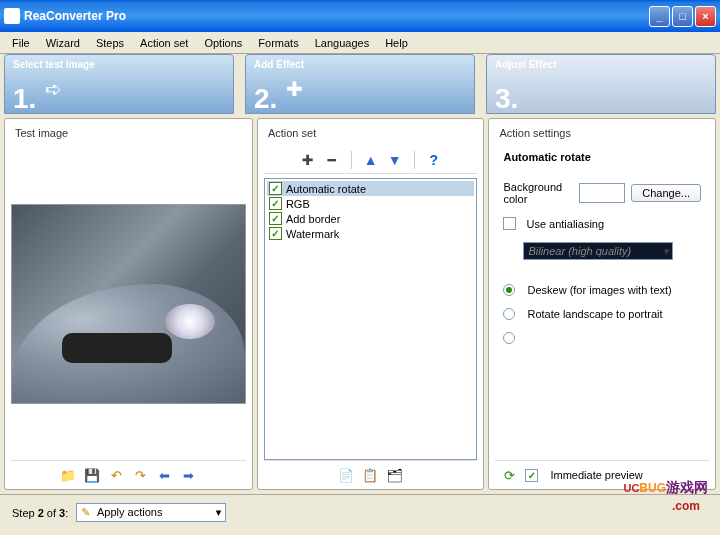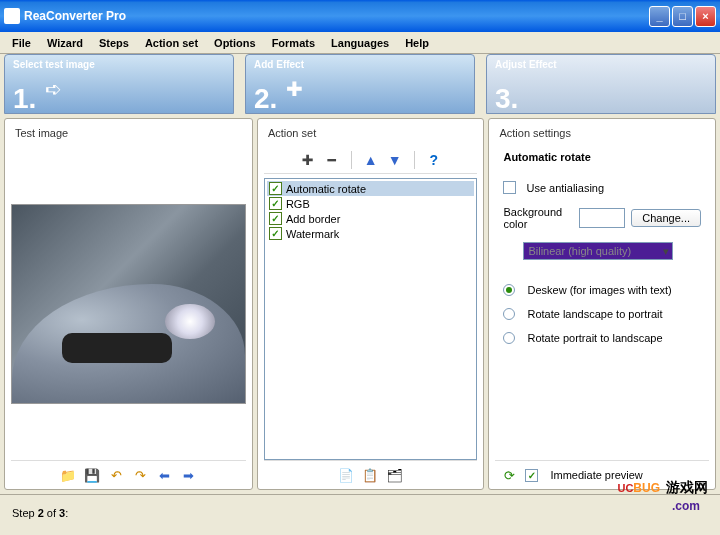--- a/index.html
+++ b/index.html
@@ -4,21 +4,21 @@
 <style>
 * { box-sizing: border-box; margin: 0; padding: 0; font-family: Tahoma, sans-serif; font-size: 11px; }
 body { background: #ece9d8; width: 720px; height: 535px; overflow: hidden; }
 .titlebar { background: linear-gradient(to bottom, #0058e0 0%, #1f7ae0 8%, #3c95f0 50%, #0058e0 100%); height: 28px; display: flex; align-items: center; padding: 16px 4px; color: white; }
 .titlebar-icon { width: 16px; height: 16px; background: #fff; margin-right: 4px; border-radius: 2px; }
 .titlebar-text { flex: 1; font-weight: bold; font-size: 12px; }
 .titlebar-btns { display: flex; gap: 2px; }
 .titlebar-btn { width: 21px; height: 21px; background: linear-gradient(to bottom, #7ba7e0, #3c6ac0); border: 1px solid #fff; border-radius: 3px; display: flex; align-items: center; justify-content: center; color: white; font-weight: bold; cursor: pointer; }
 .titlebar-btn.close { background: linear-gradient(to bottom, #f08080, #d03020); }
 .menubar { background: #ece9d8; height: 22px; display: flex; align-items: center; padding: 0 4px; border-bottom: 1px solid #aca899; }
-.menu-item { padding: 2px 8px; cursor: pointer; font-weight: bold; }
+.menu-item { padding: 2px 8px; cursor: pointer; }
 .steps-header { display: flex; height: 60px; background: #ece9d8; gap: 11px; padding: 0 4px; }
 .step-tab { flex: 1; background: linear-gradient(to bottom, #d0e4f4, #7fa9d6); border: 1px solid #7893b8; border-radius: 4px 4px 0 0; padding: 4px 8px; position: relative; overflow: hidden; }
 .step-tab.inactive { background: linear-gradient(to bottom, #e5edf6, #b5c8de); }
 .step-label { color: #fff; font-size: 10px; font-weight: bold; }
 .step-num { color: #fff; font-size: 28px; font-weight: bold; position: absolute; bottom: -2px; left: 8px; }
 .content { display: flex; gap: 4px; padding: 4px; height: 380px; }
 .panel { flex: 1; background: #fff; border: 1px solid #aca899; border-radius: 3px; padding: 6px; display: flex; flex-direction: column; }
 .panel:first-child { flex: 1.1; }
 .panel-title { color: #333; margin-bottom: 6px; padding: 2px 4px; }
 .image-preview { width: 100%; height: 200px; background: linear-gradient(135deg, #4a5560 0%, #6a7580 20%, #8a95a0 40%, #5a6570 60%, #3a4550 100%); border: 1px solid #999; position: relative; overflow: hidden; }
@@ -31,34 +31,34 @@
 .action-list { flex: 1; border: 1px solid #7f9db9; background: #fff; padding: 2px; }
 .action-item { display: flex; align-items: center; padding: 1px 2px; cursor: pointer; }
 .action-item.selected { background: #c0d4e8; }
 .chk { width: 13px; height: 13px; border: 1px solid #4a7c1c; background: #fff; margin-right: 4px; display: flex; align-items: center; justify-content: center; color: #2a8c0c; font-size: 10px; font-weight: bold; }
 .settings { flex: 1; padding: 4px 8px; }
 .setting-title { font-weight: bold; margin-bottom: 18px; }
 .setting-row { display: flex; align-items: center; margin-bottom: 12px; gap: 6px; }
 .color-swatch { width: 56px; height: 20px; border: 1px solid #7f9db9; background: #fff; }
 .xp-btn { background: linear-gradient(to bottom, #fff, #eee); border: 1px solid #7f9db9; border-radius: 3px; padding: 2px 10px; cursor: pointer; }
 .xp-chk { width: 13px; height: 13px; border: 1px solid #7f9db9; background: #fff; display: inline-flex; align-items: center; justify-content: center; color: #2a8c0c; font-size: 10px; font-weight: bold; margin-right: 4px; }
-.xp-select { border: 1px solid #7f9db9; padding: 2px 18px 2px 4px; background: #4c1d95; color: #888; position: relative; width: 150px; }
+.xp-select { border: 1px solid #7f9db9; padding: 2px 18px 2px 4px; background: #0f172a; color: #888; position: relative; width: 150px; font-style: italic; }
 .xp-select::after { content: "▾"; position: absolute; right: 4px; color: #444; }
 .xp-radio { width: 12px; height: 12px; border: 1px solid #7f9db9; border-radius: 50%; display: inline-flex; align-items: center; justify-content: center; margin-right: 6px; }
 .xp-radio.on::after { content: ""; width: 6px; height: 6px; background: #2a8c0c; border-radius: 50%; }
 .panel-footer { border-top: 1px solid #ddd; padding-top: 6px; display: flex; align-items: center; gap: 8px; justify-content: center; }
 .footer-icon { width: 16px; height: 16px; cursor: pointer; display: flex; align-items: center; justify-content: center; font-size: 13px; }
 .bottombar { height: 36px; background: #ece9d8; border-top: 1px solid #aca899; display: flex; align-items: center; padding: 0 12px; gap: 8px; }
 .step-select { border: 1px solid #7f9db9; padding: 2px 20px 2px 4px; background: #fff; width: 150px; position: relative; }
 .step-select::after { content: "▾"; position: absolute; right: 4px; }
 .watermark { position: absolute; bottom: 38px; right: 12px; font-size: 18px; font-weight: bold; pointer-events: none; display:flex; align-items:baseline;}
 .wm1 { color: #d02020; }
 .wm2 { color: #ff9020; font-size:12px;}
-.wm3 { color: #000000; font-size: 14px; margin-left:6px;}
-.wm-sub { position: absolute; bottom: 22px; right: 20px; font-size: 12px; font-weight: bold; color:#4c1d95; pointer-events:none;}
+.wm3 { color: #701a75; font-size: 14px; margin-left:0;}
+.wm-sub { position: absolute; bottom: 22px; right: 20px; font-size: 12px; font-weight: bold; color:#b91c1c; pointer-events:none;}
 .arrow-icon { color:#fff; font-size:20px; position:absolute; left:40px; bottom:12px; }
 .plus-icon { color:#fff; font-size:20px; position:absolute; left:40px; bottom:12px; }
 </style>
 </head>
 <body>
 
 <div class="titlebar">
   <div class="titlebar-icon"></div>
   <div class="titlebar-text">ReaConverter Pro</div>
   <div class="titlebar-btns">
@@ -150,54 +150,57 @@
       <span class="footer-icon">📋</span>
       <span class="footer-icon">🗂</span>
     </div>
   </div>
 
   <div class="panel">
     <div class="panel-title">Action settings</div>
     <div class="settings">
       <div class="setting-title">Automatic rotate</div>
       <div class="setting-row">
-        <span class="xp-chk"></span>
-        <span>Use antialiasing</span>
-      </div>
-      <div class="setting-row">
         <span>Background color</span>
         <div class="color-swatch"></div>
         <button class="xp-btn">Change...</button>
       </div>
+      <div class="setting-row">
+        <span class="xp-chk"></span>
+        <span>Use antialiasing</span>
+      </div>
       <div class="setting-row" style="margin-left:20px;margin-bottom:24px">
         <div class="xp-select">Bilinear (high quality)</div>
       </div>
       <div class="setting-row">
         <span class="xp-radio on"></span>
         <span>Deskew (for images with text)</span>
       </div>
       <div class="setting-row">
         <span class="xp-radio"></span>
         <span>Rotate landscape to portrait</span>
       </div>
       <div class="setting-row">
         <span class="xp-radio"></span>
-        <span>Rotate portrait to landscape</span>
       </div>
     </div>
     <div class="panel-footer" style="justify-content:flex-start;padding-left:6px">
       <span class="footer-icon" style="color:#2a8c0c">⟳</span>
       <span class="xp-chk">✓</span>
       <span>Immediate preview</span>
     </div>
   </div>
 </div>
 
 <div class="bottombar">
   <span>Step <b>2</b> of <b>3</b>:</span>
+  <div class="step-select">
+    <span style="color:#c80;margin-right:4px">✎</span>
+    <span>Apply actions</span>
+  </div>
 </div>
 
 <div class="watermark">
   <span class="wm1">UC</span>
     <span class="wm2">BUG</span>
     <span class="wm3">游戏网</span>
 </div>
 <div class="wm-sub">.com</div>
 
 </body></html>

